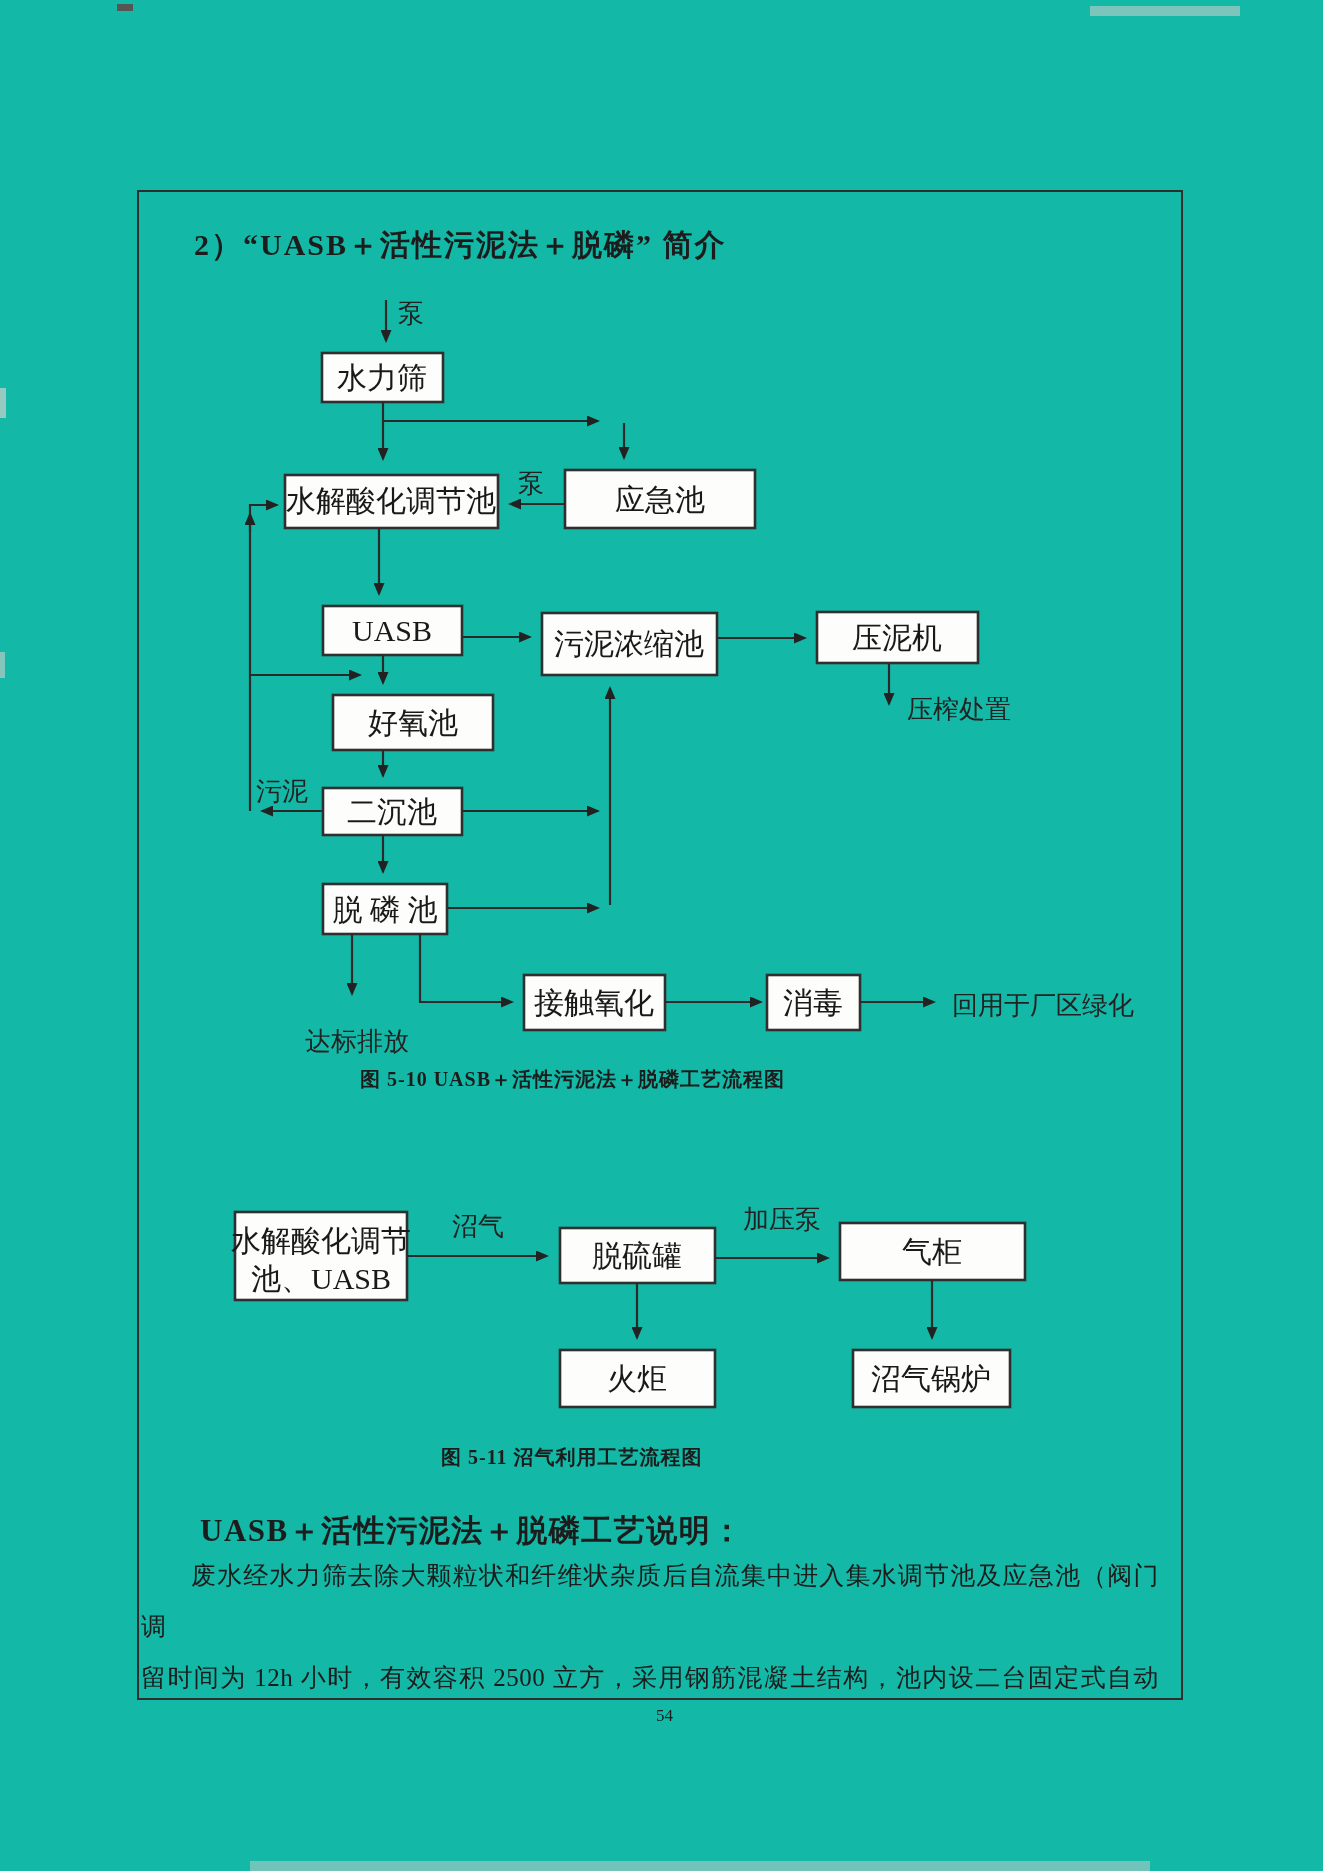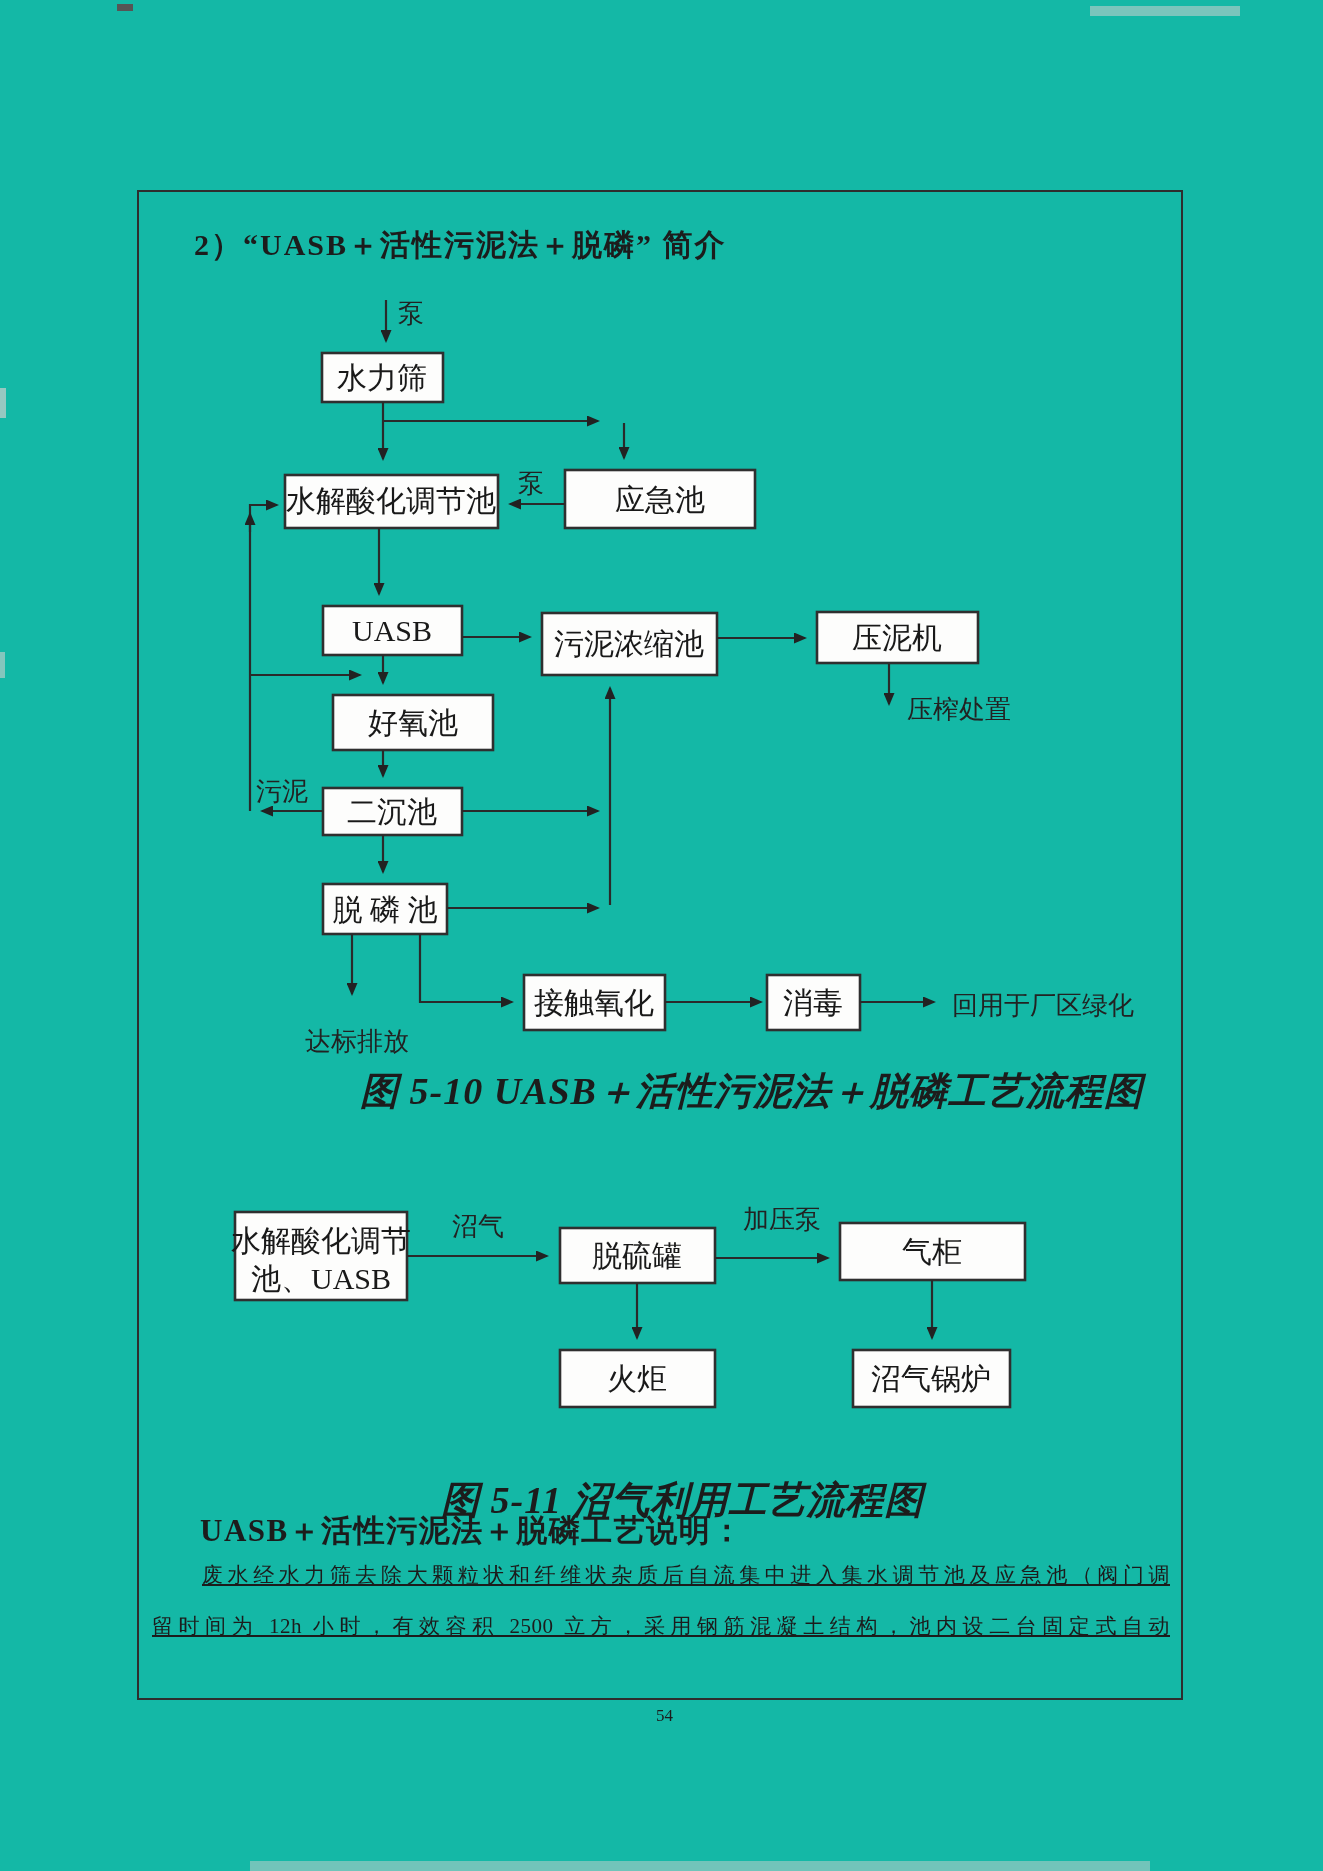--- a/index.html
+++ b/index.html
@@ -9,30 +9,30 @@
   }
   .frame{
     position:absolute;left:137px;top:190px;width:1046px;height:1510px;
     border:2.5px solid #2e2e2e;box-sizing:border-box;
   }
   .doc-title{
     position:absolute;left:194px;top:225px;font-size:30px;font-weight:bold;
     letter-spacing:2px;white-space:nowrap;
   }
   .fig-caption{
-    position:absolute;font-size:38px;font-weight:bold;letter-spacing:1px;white-space:nowrap;font-style:italic;
+    position:absolute;font-size:20px;font-weight:bold;letter-spacing:1px;white-space:nowrap;
   }
   .cap1{left:360px;top:1066px;}
-  .cap2{left:441px;top:1444px;margin-top:31px;}
+  .cap2{left:441px;top:1444px;}
   .sec-heading{
     position:absolute;left:200px;top:1510px;font-size:31px;font-weight:bold;
     letter-spacing:1.5px;white-space:nowrap;
   }
   .para{
-    position:absolute;left:152px;top:1550px;width:1018px;font-size:21px;line-height:51px;text-decoration:underline;
+    position:absolute;left:141px;top:1550px;width:1018px;font-size:25px;line-height:51px;
   }
   .para .pline{
     display:block;text-align:justify;text-align-last:justify;letter-spacing:0.5px;
   }
   .para .pline.indent{text-indent:50px;}
   .page-number{position:absolute;left:656px;top:1706px;font-size:17px;}
   svg.flow{position:absolute;left:0;top:0;width:1323px;height:1871px;}
   svg .nb{fill:#fdfdfc;stroke:#2f2f2f;stroke-width:2.6;}
   svg .ln{stroke:#2a2a2a;stroke-width:2.2;fill:none;}
   svg .nt{fill:#191919;font-family:"Liberation Serif","DejaVu Serif",serif;font-size:30px;text-anchor:middle;}

